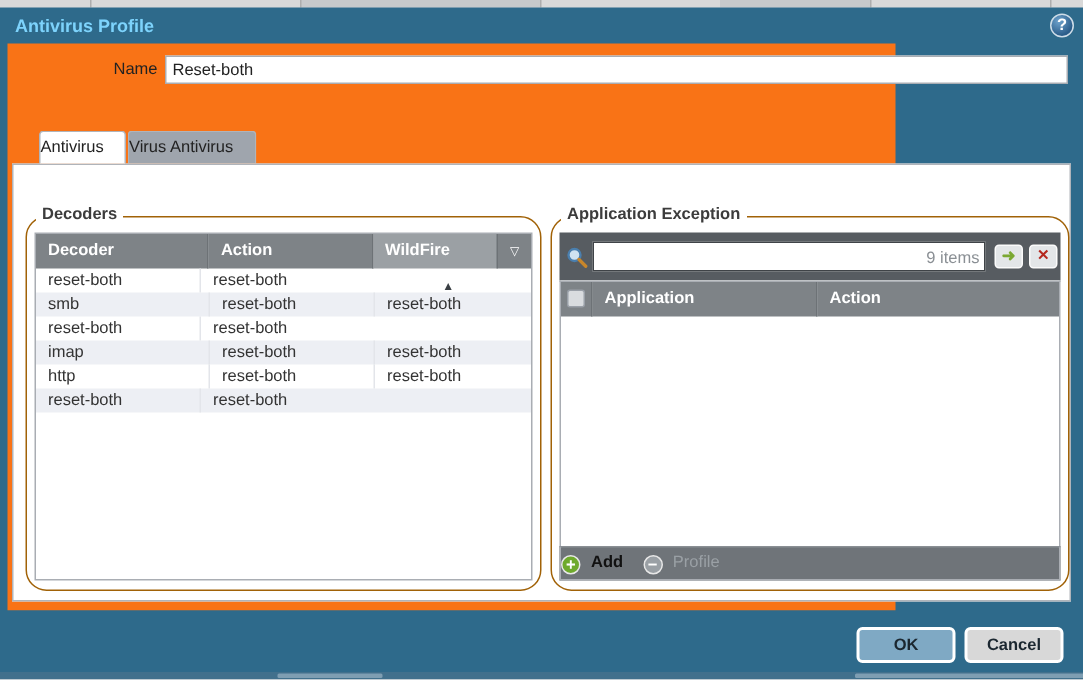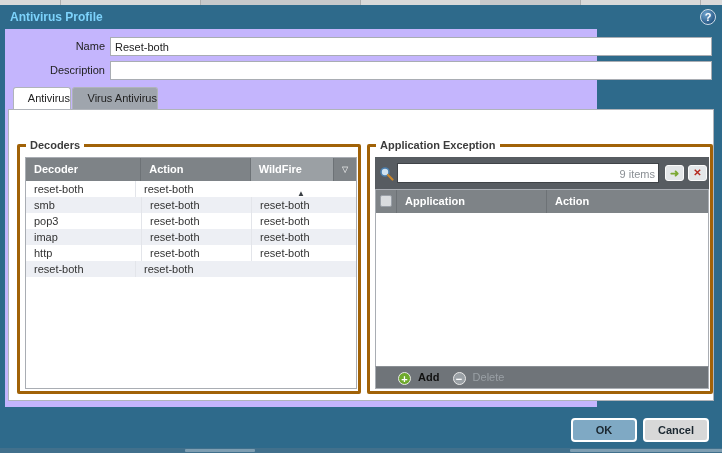--- a/index.html
+++ b/index.html
@@ -16,47 +16,47 @@
 
   
   .dialog { position:absolute; left:0; top:5px; width:722px; height:443px; background:#2e6a8b; }
   .titlebar { position:absolute; left:0; top:0; width:722px; height:24px; }
   .title { position:absolute; left:10px; top:5px; color:#7dd3fc; font-weight:bold; font-size:12px; }
   .help-btn { position:absolute; right:6px; top:4px; width:16px; height:16px; border-radius:50%;
               background:radial-gradient(circle at 35% 30%, #6fa3cd, #2b5d8a 70%);
               border:1px solid #cfdde8; color:#fff; font-weight:bold; font-size:11px;
               text-align:center; line-height:14px; cursor:pointer; }
 
-  .body { position:absolute; left:5px; top:24px; width:592px; height:378px; background:#c4b5fd; }
+  .body { position:absolute; left:5px; top:24px; width:592px; height:378px; background:#f97316; }
 
   
   .field-row { position:absolute; left:0; width:712px; height:19px; }
   .field-label { position:absolute; left:0; width:100px; text-align:right; top:3px; color:#222; }
   .field-input { position:absolute; left:105px; top:0; width:602px; height:19px; background:#fff;
                  border:1px solid #a9adb3; font-family:"Liberation Sans",sans-serif; font-size:11px;
                  padding:0 4px; color:#222; }
 
   
   .tabs { position:absolute; left:3px; top:58px; height:22px; }
   .tab { position:absolute; top:0; height:22px; border:1px solid #b0b4ba; border-bottom:none;
-         border-radius:3px 3px 0 0; text-align:right; line-height:21px; color:#222; cursor:pointer; }
+         border-radius:3px 3px 0 0; text-align:left; line-height:21px; color:#222; cursor:pointer;margin-left:13px; }
   .tab.active { background:#ffffff; z-index:3; }
   .tab.inactive { background:#9fa5ad; z-index:1; }
 
   .panel { position:absolute; left:3px; top:80px; width:706px; height:292px; background:#ffffff;
            border:1px solid #b0b4ba; z-index:2; }
 
   
   .pc-row { position:absolute; left:12px; top:7px; height:14px; }
   .checkbox { display:inline-block; width:13px; height:13px; background:#fff; border:1px solid #9aa0a8;
               border-radius:2px; vertical-align:middle; cursor:pointer; }
   .pc-label { margin-left:6px; vertical-align:middle; color:#222; }
 
   
-  .fs { position:absolute; top:34px; height:250px; border:3px solid #a16207; border-radius:2px;text-decoration:underline; }
+  .fs { position:absolute; top:34px; height:250px; border:1px solid #a16207; border-radius:14px;text-decoration:underline; }
   .fs-legend { position:absolute; top:-8px; left:6px; background:#ffffff; padding:0 4px;
                font-weight:bold; color:#3c3c3c; }
   .fs-decoders { left:8px; width:344px; }
   .fs-appex { left:358px; width:346px; }
 
   
   .dtable { position:absolute; left:5px; top:10px; width:332px; height:232px; background:#fff;
             border:1px solid #a9adb3; }
   .dhead { display:flex; height:23px; }
   .dhead .hcell { background:#7e8387; color:#fff; font-weight:bold; line-height:23px; padding-left:8px;
@@ -90,21 +90,21 @@
   .axc0 .checkbox { position:absolute; left:4px; top:5px; width:12px; height:12px; background:#d9dcdf; }
   .axc1 { width:150px; } .axc2 { width:161px; border-right:none !important; }
 
   .ax-footer { position:absolute; left:5px; top:219px; width:334px; height:23px; background:#6f7479;
                border:1px solid #a9adb3; border-top:1px solid #8a8f94; line-height:21px; }
   .circle-ic { display:inline-block; width:13px; height:13px; border-radius:50%; color:#fff;
                text-align:center; line-height:12px; font-weight:bold; font-size:11px; vertical-align:-2px;
                border:1px solid #e8e8e8; }
   .plus { background:#6faa2d; }
   .minus { background:#9aa0a5; }
-  .ax-add { margin-left:22px; cursor:pointer; }
+  .ax-add { margin-left:0; cursor:pointer; }
   .ax-add .lbl { color:#111; font-weight:bold; margin-left:4px; }
   .ax-del { margin-left:10px; cursor:default; }
   .ax-del .lbl { color:#9aa0a5; margin-left:4px; }
 
   
   .dlg-footer { position:absolute; left:0; top:402px; width:722px; height:41px; background:#2e6a8b;text-decoration:underline; }
   .btn { position:absolute; top:11px; height:24px; border:2px solid #ffffff; border-radius:4px;
          text-align:center; line-height:20px; font-weight:bold; color:#1b2730; cursor:pointer; }
   .btn-ok { left:571px; width:66px; background:#7fa9c4; }
   .btn-cancel { left:643px; width:66px; background:#d8d8d8; }
@@ -131,24 +131,20 @@
       <div class="help-btn">?</div>
     </div>
 
     <div class="body">
 
       <div class="field-row" style="top:8px;">
         <div class="field-label">Name</div>
         <input class="field-input" type="text" value="Reset-both" style="">
       </div>
 
-      <div class="field-row" style="top:32px;">
-        <div class="field-label">Description</div>
-        <input class="field-input" type="text" value="" style="">
-      </div>
 
       <div class="tabs">
         <div class="tab active" style="left:5px; width:58px;">
           <span>Antivirus</span>
         </div>
         <div class="tab inactive" style="left:64px; width:86px;">
           <span>Virus Antivirus</span>
         </div>
       </div>
 
@@ -171,21 +167,20 @@
             <div class="drow">
               <div class="dcell c2">reset-both</div>
               <div class="dcell c3">reset-both</div>
             </div>
             <div class="drow alt">
               <div class="dcell c1">smb</div>
               <div class="dcell c2">reset-both</div>
               <div class="dcell c3">reset-both</div>
             </div>
             <div class="drow">
-              <div class="dcell c1">pop3</div>
               <div class="dcell c2">reset-both</div>
               <div class="dcell c3">reset-both</div>
             </div>
             <div class="drow alt">
               <div class="dcell c1">imap</div>
               <div class="dcell c2">reset-both</div>
               <div class="dcell c3">reset-both</div>
             </div>
             <div class="drow">
               <div class="dcell c1">http</div>
@@ -223,21 +218,21 @@
             </div>
           </div>
 
           <div class="ax-footer">
             <span class="ax-add">
               <span class="circle-ic plus">+</span>
               <span class="lbl">Add</span>
             </span>
             <span class="ax-del">
               <span class="circle-ic minus">−</span>
-              <span class="lbl">Delete</span>
+              <span class="lbl">Profile</span>
             </span>
           </div>
         </div>
 
       </div>
     </div>
 
     <div class="dlg-footer">
       <div class="btn btn-ok">OK</div>
       <div class="btn btn-cancel">Cancel</div>

